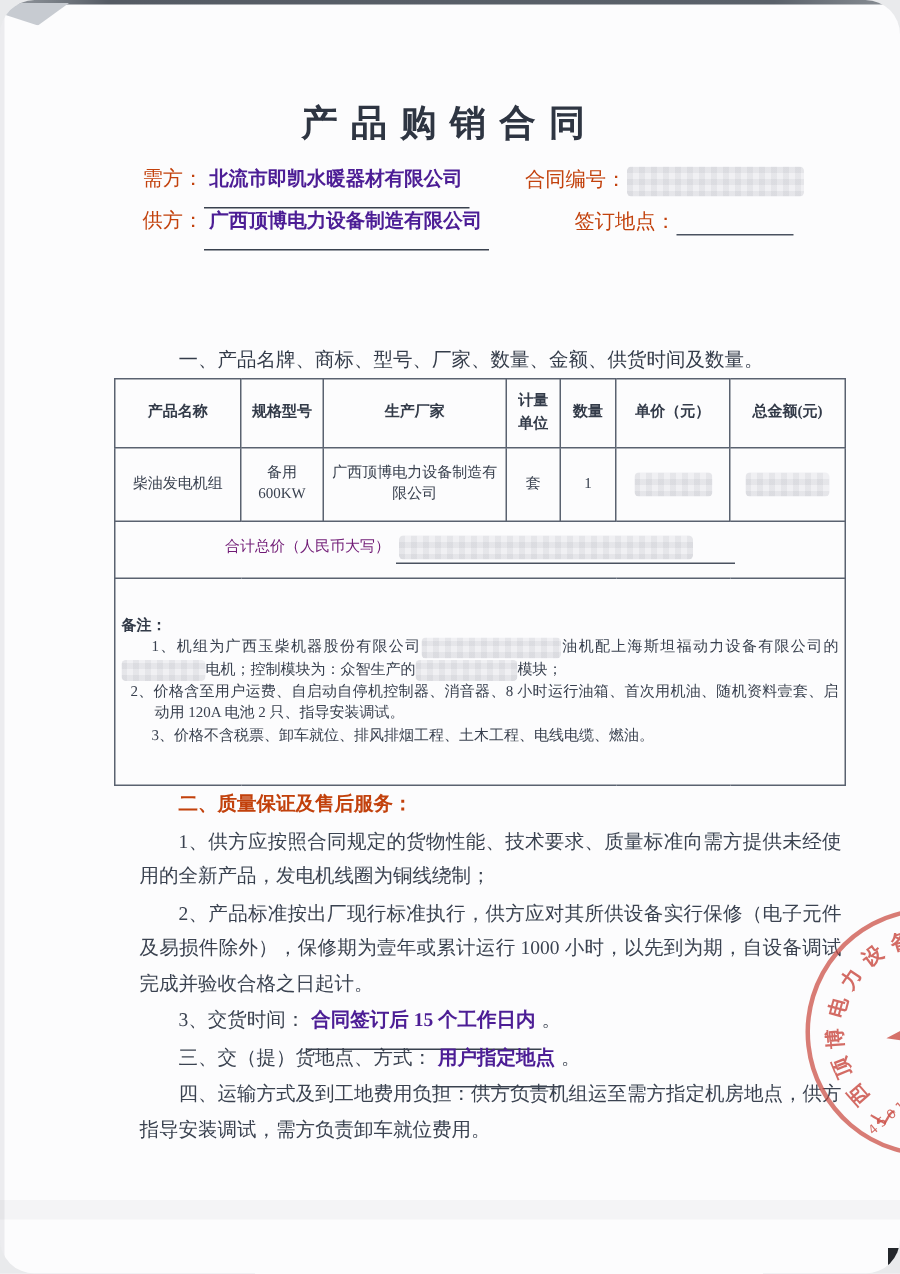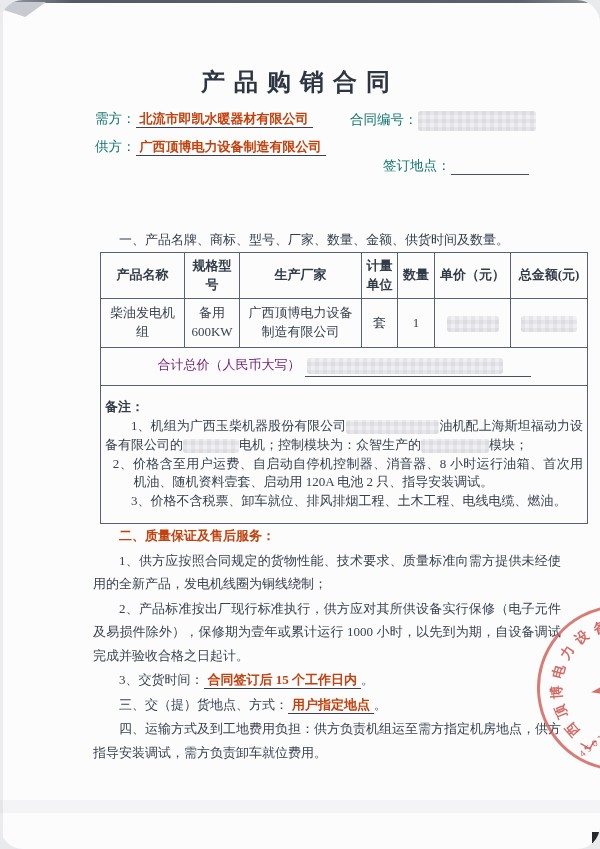--- a/index.html
+++ b/index.html
@@ -13,34 +13,34 @@
   .top-edge{position:absolute;top:0;left:0;width:100%;height:3px;
     background:linear-gradient(90deg,#9ba0a6,#555b64 12%,#5a616a 86%,#8d9298);}
   .corner-fold{position:absolute;top:2px;left:0;width:46px;height:15px;
     background:#c7cbd1;clip-path:polygon(0 0,100% 0,55% 100%,0 45%);}
   .scan-band{position:absolute;left:0;top:800px;width:100%;height:13px;
     background:rgba(110,116,128,.055);}
   .br-mark{position:absolute;right:0;bottom:0;width:8px;height:17px;background:#23262b;}
   .left-shade{position:absolute;left:0;top:0;width:3px;height:100%;background:rgba(120,126,136,.12);}
   
   .abs{position:absolute;}
-  .u{border-bottom:1.5px solid #39414e;font-weight:bold;color:#c2410c;padding:0 4px 1px 4px;}
+  .u{border-bottom:1.5px solid #39414e;font-weight:bold;color:#4c1d95;padding:0 4px 12px 4px;}
   .blank-line{display:inline-block;border-bottom:1.5px solid #4a5260;height:15px;vertical-align:bottom;}
   .censor{display:inline-block;vertical-align:middle;border-radius:3px;
     background-color:#f0f0f3;
     background-image:repeating-linear-gradient(0deg,rgba(90,95,110,.07) 0 4px,transparent 4px 8px),
                      repeating-linear-gradient(90deg,rgba(90,95,110,.07) 0 4px,transparent 4px 8px);}
   .title{top:66px;left:0;width:100%;text-align:center;font-size:24px;font-weight:bold;
     letter-spacing:9px;color:#2e3542;}
-  .party-label{font-size:13.5px;color:#0f766e;}
+  .party-label{font-size:13.5px;color:#c2410c;}
   .intro{top:163px;left:93px;width:468px;line-height:22.5px;text-align:justify;text-indent:2em;}
   .sec1-head{top:231px;left:93px;width:468px;text-indent:2em;color:#343c4a;}
   
-  table.main{position:absolute;left:100px;top:252px;width:487px;border-collapse:collapse;
-    table-layout:fixed;font-size:13px;color:#39414f;}
+  table.main{position:absolute;left:76px;top:252px;width:487px;border-collapse:collapse;
+    table-layout:fixed;font-size:10px;color:#39414f;}
   table.main td,table.main th{border:1px solid #5a6270;padding:2px 4px;text-align:center;
     font-weight:normal;vertical-align:middle;line-height:1.45;}
   table.main th{font-weight:bold;color:#333b49;}
   tr.hdr{height:46px;} tr.data{height:49px;} tr.total{height:38px;} tr.notes{height:138px;padding-left:48px;}
   td.notes-cell{text-align:left;vertical-align:top;padding:5px 9px 4px 9px;line-height:23px;}
   td.total-cell{text-align:left;padding-left:9px;font-weight:bold;color:#701a75;}
   .note-p{margin:0;text-align:justify;}
   .ind{text-indent:2em;}
   .hang{padding-left:2.2em;text-indent:-1.6em;}
   .total-censor-wrap{display:inline-block;border-bottom:1.5px solid #4a5260;padding:0 28px 2px 2px;margin-left:4px;}
@@ -89,21 +89,21 @@
 
   <div class="abs" style="top:110px;left:95px;">
     <span class="party-label">需方：</span><span class="u">北流市即凯水暖器材有限公司</span>
   </div>
   <div class="abs" style="top:138px;left:95px;">
     <span class="party-label">供方：</span><span class="u">广西顶博电力设备制造有限公司</span>
   </div>
   <div class="abs" style="top:111px;left:350px;">
     <span class="party-label">合同编号：</span><span class="censor" style="width:118px;height:20px;"></span>
   </div>
-  <div class="abs" style="top:157px;left:383px;">
+  <div class="abs" style="top:139px;left:383px;">
     <span class="party-label">签订地点：</span><span class="blank-line" style="width:78px;"></span>
   </div>
 
 
   <div class="abs sec1-head">一、产品名牌、商标、型号、厂家、数量、金额、供货时间及数量。</div>
 
   <table class="main">
     <colgroup>
       <col style="width:84px">
         <col style="width:55px">

